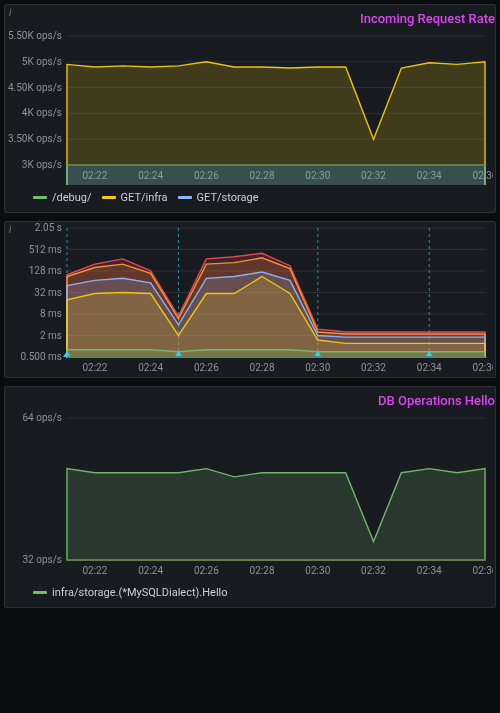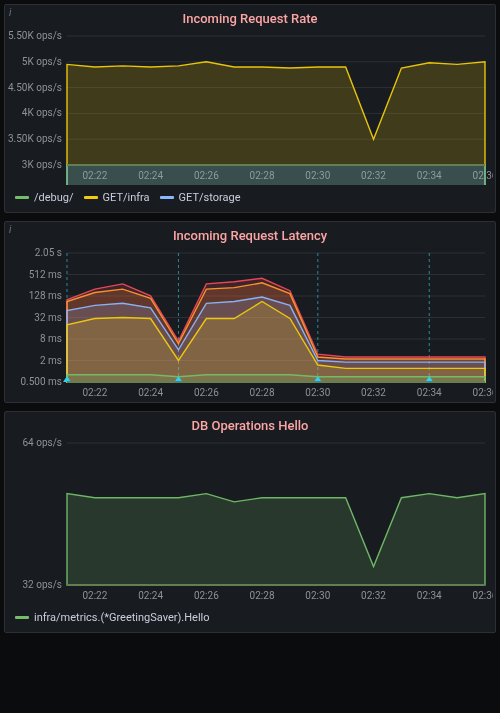--- a/index.html
+++ b/index.html
@@ -1,21 +1,21 @@
 <!DOCTYPE html>
 <html><head>
 <meta charset="utf-8">
 <style>
   * { box-sizing: border-box; margin: 0; padding: 0; }
   body { background: #0b0c0e; font-family: -apple-system, BlinkMacSystemFont, 'Segoe UI', Roboto, sans-serif; width: 500px; height: 713px; overflow: hidden; padding: 4px; }
   .panel { background: #181b1f; border: 1px solid #2c3034; border-radius: 2px; margin-bottom: 8px; position: relative; }
-  .panel-title { color: #fca5a5; font-size: 13px; font-weight: 500; text-align: center; padding: 6px 0 4px; }
+  .panel-title { color: #d946ef; font-size: 13px; font-weight: 500; text-align: right; padding: 6px 0 4px; }
   .info-corner { position: absolute; top: 2px; left: 4px; color: #6e7687; font-size: 10px; font-style: italic; cursor: pointer; }
   .chart-svg { display: block; }
-  .legend { display: flex; flex-wrap: wrap; gap: 10px; padding: 6px 10px 8px; font-size: 11px; color: #ccccdc; }
+  .legend { display: flex; flex-wrap: wrap; gap: 10px; padding: 6px 28px 8px; font-size: 11px; color: #ccccdc; }
   .legend-item { display: flex; align-items: center; gap: 5px; }
   .legend-swatch { width: 14px; height: 3px; border-radius: 1px; }
   .axis-text { fill: #8e9299; font-size: 10px; }
   .grid-line { stroke: #2c3034; stroke-width: 1; }
   .axis-line { stroke: #3d4147; stroke-width: 1; }
 </style>
 </head>
 <body>
 
 <div id="panels">
@@ -58,21 +58,20 @@
           <span>GET/infra</span>
         </div>
         <div class="legend-item">
           <div class="legend-swatch" style="background: rgb(138, 184, 255);"></div>
           <span>GET/storage</span>
         </div>
       </div>
     </div>
     <div class="panel">
       <div class="info-corner">i</div>
-      <div class="panel-title">Incoming Request Latency</div>
       <svg width="488" height="155" class="chart-svg">
         <line x1="62" x2="480" y1="135" y2="135" class="grid-line"></line>
         <text x="57" y="138" text-anchor="end" class="axis-text">0.500 ms</text>
         <line x1="62" x2="480" y1="113.5" y2="113.5" class="grid-line"></line>
         <text x="57" y="116.5" text-anchor="end" class="axis-text">2 ms</text>
         <line x1="62" x2="480" y1="92" y2="92" class="grid-line"></line>
         <text x="57" y="95" text-anchor="end" class="axis-text">8 ms</text>
         <line x1="62" x2="480" y1="70.5" y2="70.5" class="grid-line"></line>
         <text x="57" y="73.5" text-anchor="end" class="axis-text">32 ms</text>
         <line x1="62" x2="480" y1="49" y2="49" class="grid-line"></line>
@@ -121,17 +120,17 @@
         <text x="424.26666666666665" y="162" text-anchor="middle" class="axis-text">02:34</text>
         <text x="480" y="162" text-anchor="middle" class="axis-text">02:36</text>
         <path d="M 62 148 L 62 148.0 L 89.86666666666667 148.0 L 117.73333333333333 148.0 L 145.60000000000002 148.0 L 173.46666666666667 148.0 L 201.33333333333331 148.0 L 229.20000000000002 148.0 L 257.06666666666666 148.0 L 284.93333333333334 148.0 L 312.79999999999995 148.0 L 340.66666666666663 148.0 L 368.5333333333333 148.0 L 396.40000000000003 148.0 L 424.26666666666665 148.0 L 452.1333333333333 148.0 L 480 148.0 L 480 148 Z" fill="#8ab8ff" fill-opacity="0.18" stroke="#8ab8ff" stroke-width="1.4" stroke-opacity="0.95"></path>
         <path d="M 62 148 L 62 148.0 L 89.86666666666667 148.0 L 117.73333333333333 148.0 L 145.60000000000002 148.0 L 173.46666666666667 148.0 L 201.33333333333331 148.0 L 229.20000000000002 148.0 L 257.06666666666666 148.0 L 284.93333333333334 148.0 L 312.79999999999995 148.0 L 340.66666666666663 148.0 L 368.5333333333333 148.0 L 396.40000000000003 148.0 L 424.26666666666665 148.0 L 452.1333333333333 148.0 L 480 148.0 L 480 148 Z" fill="#f2cc0c" fill-opacity="0.18" stroke="#f2cc0c" stroke-width="1.4" stroke-opacity="0.95"></path>
         <path d="M 62 148 L 62 56.6 L 89.86666666666667 60.7 L 117.73333333333333 60.7 L 145.60000000000002 60.7 L 173.46666666666667 60.7 L 201.33333333333331 56.6 L 229.20000000000002 64.9 L 257.06666666666666 60.7 L 284.93333333333334 60.7 L 312.79999999999995 60.7 L 340.66666666666663 60.7 L 368.5333333333333 129.6 L 396.40000000000003 60.7 L 424.26666666666665 56.6 L 452.1333333333333 60.7 L 480 56.6 L 480 148 Z" fill="#73bf69" fill-opacity="0.18" stroke="#73bf69" stroke-width="1.4" stroke-opacity="0.95"></path>
         <line x1="62" x2="480" y1="148" y2="148" class="axis-line"></line>
       </svg>
       <div class="legend">
         <div class="legend-item">
           <div class="legend-swatch" style="background: rgb(115, 191, 105);"></div>
-          <span>infra/metrics.(*GreetingSaver).Hello</span>
+          <span>infra/storage.(*MySQLDialect).Hello</span>
         </div>
       </div>
     </div>
   </div>
 
 </body></html>

